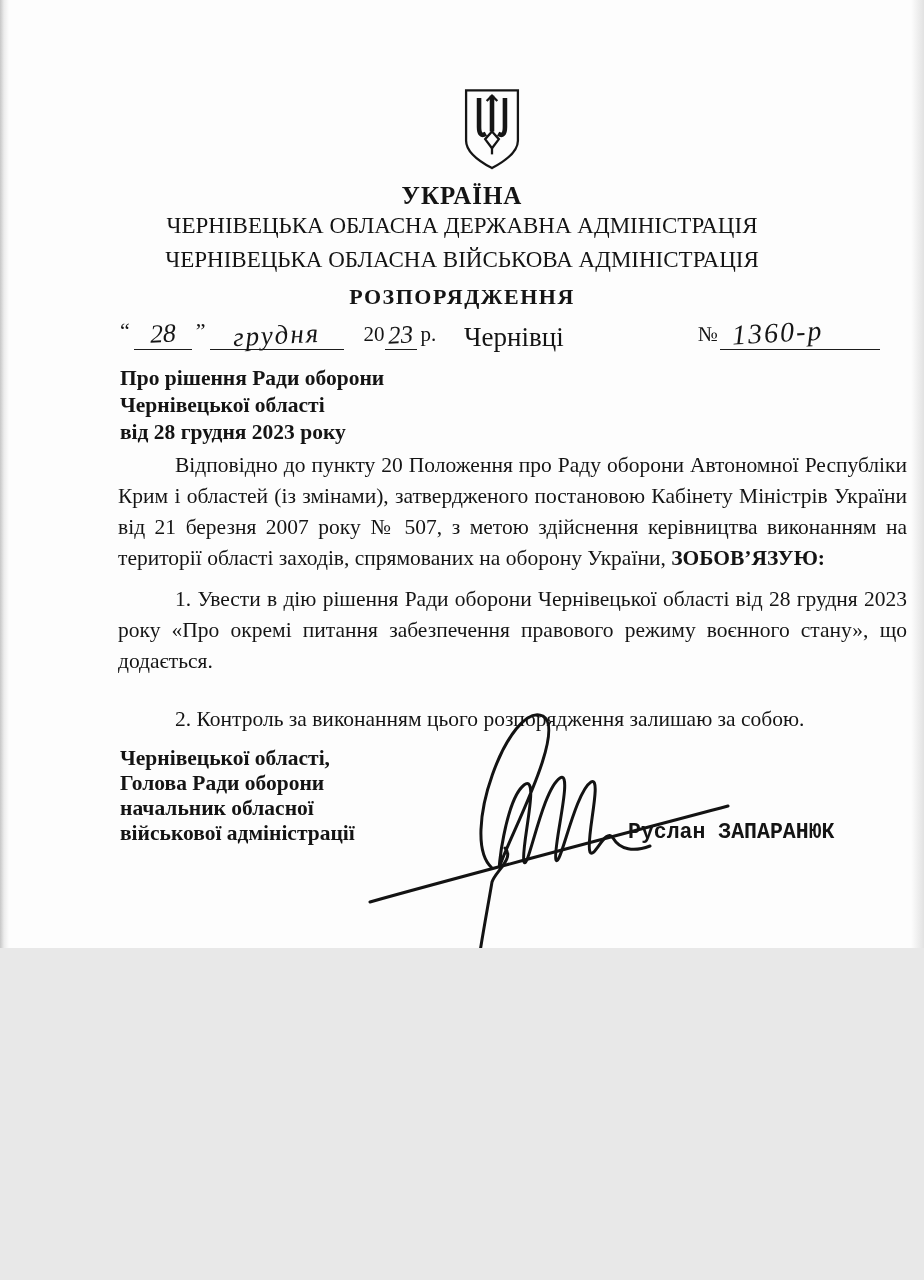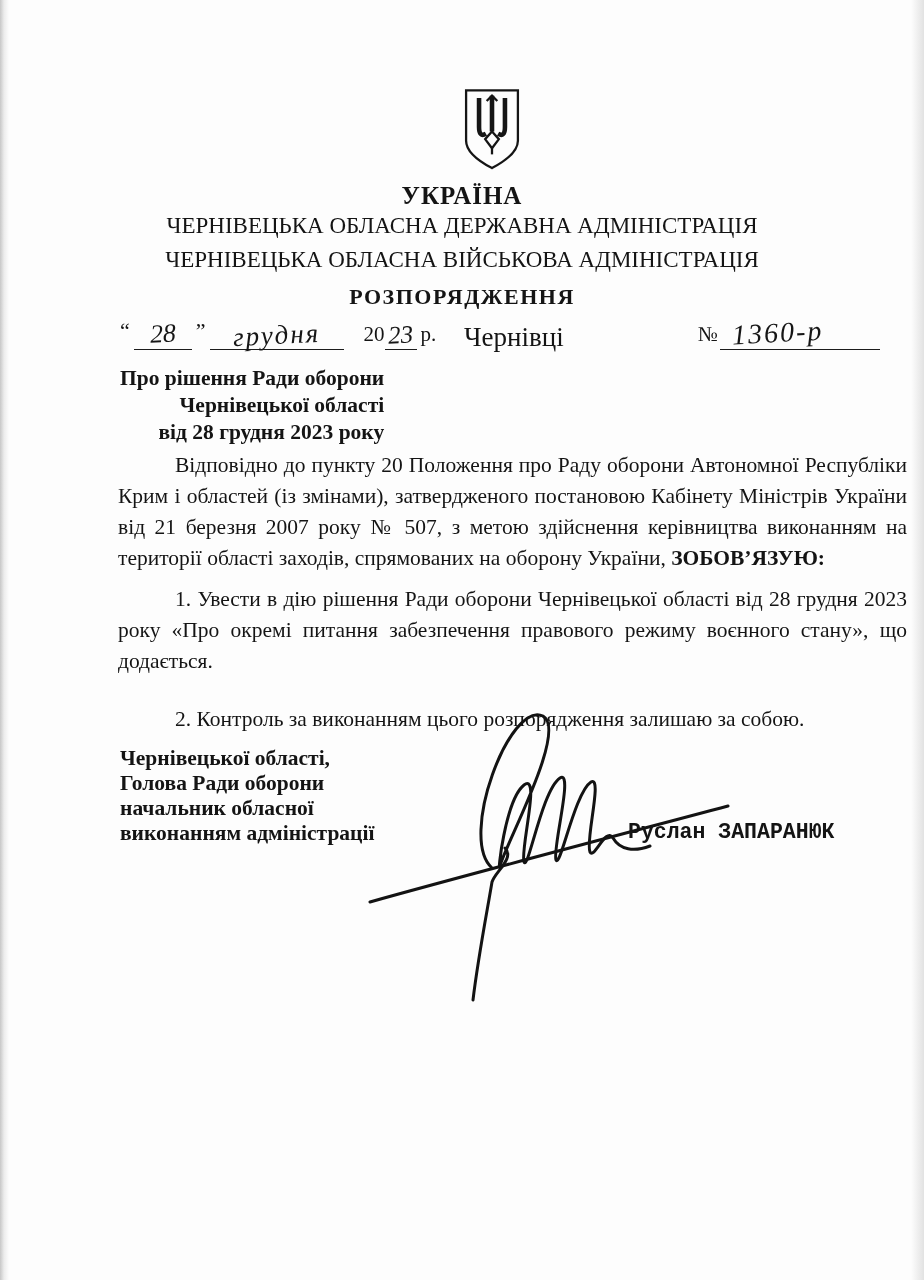--- a/index.html
+++ b/index.html
@@ -1,18 +1,18 @@
 <!DOCTYPE html>
 <html lang="uk"><head>
 <meta charset="utf-8">
 <title>Document</title>
 <style>
   html,body{margin:0;padding:0;background:#e8e8e8;}
   .page{
-    position:relative;width:924px;height:1280px;margin:0 auto;
+    position:relative;width:924px;height:948px;margin:0 auto;
     background:#fdfdfd;overflow:hidden;
     font-family:"Liberation Serif", serif;color:#141414;
   }
   .edge-left{position:absolute;left:0;top:0;bottom:0;width:9px;
     background:linear-gradient(90deg,#c7c7c7 0,#ececec 45%,rgba(255,255,255,0) 100%);}
   .edge-right{position:absolute;right:0;top:0;bottom:0;width:13px;
     background:linear-gradient(270deg,#e2e2e2 0,rgba(255,255,255,0) 100%);}
 
   .emblem{position:absolute;top:86px;left:460px;}
 
@@ -38,21 +38,21 @@
   .hand.h-month{font-size:27px;letter-spacing:2px;padding-bottom:0;}
   .hand.h-year{font-size:25px;padding-bottom:2px;}
   .hand.h-num{font-size:28px;letter-spacing:2px;padding-bottom:2px;}
   .q{align-self:flex-start;padding:0 4px;font-size:22px;}
   .printed{padding-bottom:3px;}
   .yprefix{margin-left:20px;}
   .ysuffix{margin-left:4px;}
   .numsign{padding-bottom:3px;margin-right:2px;}
 
   .subject{position:absolute;left:120px;top:365px;
-    font-weight:bold;font-size:21.5px;line-height:27px;text-align:right;}
+    font-weight:bold;font-size:21.5px;line-height:27px;}
 
   .bodytext{position:absolute;left:118px;top:450px;width:789px;
     font-size:21.5px;line-height:31px;text-align:justify;}
   .bodytext p{margin:0;text-indent:57px;}
   .bodytext p.item1{margin-top:10px;}
   .bodytext p.item2{margin-top:27px;}
   .bodytext b{font-weight:bold;}
 
   .sigblock{position:absolute;left:120px;top:746px;
     font-weight:bold;font-size:21.5px;line-height:25px;}
@@ -122,21 +122,21 @@
   <div class="bodytext">
     <p><span>Відповідно до пункту 20 Положення про Раду оборони Автономної Республіки Крим і областей (із змінами), затвердженого постановою Кабінету Міністрів України від 21 березня 2007 року № 507, з метою здійснення керівництва виконанням на території області заходів, спрямованих на оборону України, </span><b>ЗОБОВ’ЯЗУЮ:</b></p>
     <p class="item1">1. Увести в дію рішення Ради оборони Чернівецької області від 28 грудня 2023 року «Про окремі питання забезпечення правового режиму воєнного стану», що додається.</p>
     <p class="item2">2. Контроль за виконанням цього розпорядження залишаю за собою.</p>
   </div>
 
   <div class="sigblock">
     <div>Чернівецької області,</div>
     <div>Голова Ради оборони</div>
     <div>начальник обласної</div>
-    <div>виконанням адміністрації</div>
+    <div>військової адміністрації</div>
   </div>
 
   <svg class="signature-svg" width="460" height="320" viewBox="0 0 460 320" aria-hidden="true">
     <g fill="none" stroke="#131313" stroke-width="3" stroke-linecap="round">
       <path d="M192 178
                C158 148, 210 10, 243 26
                C268 40, 205 155, 200 176
                C197 188, 205 110, 224 95
                C241 82, 220 160, 224 172
                C228 182, 242 100, 260 88

